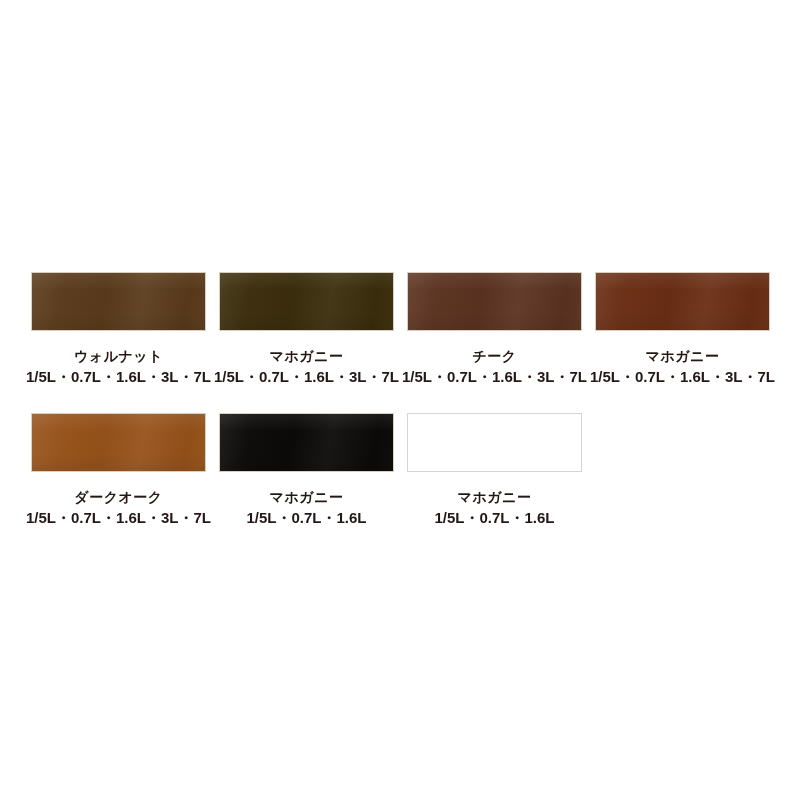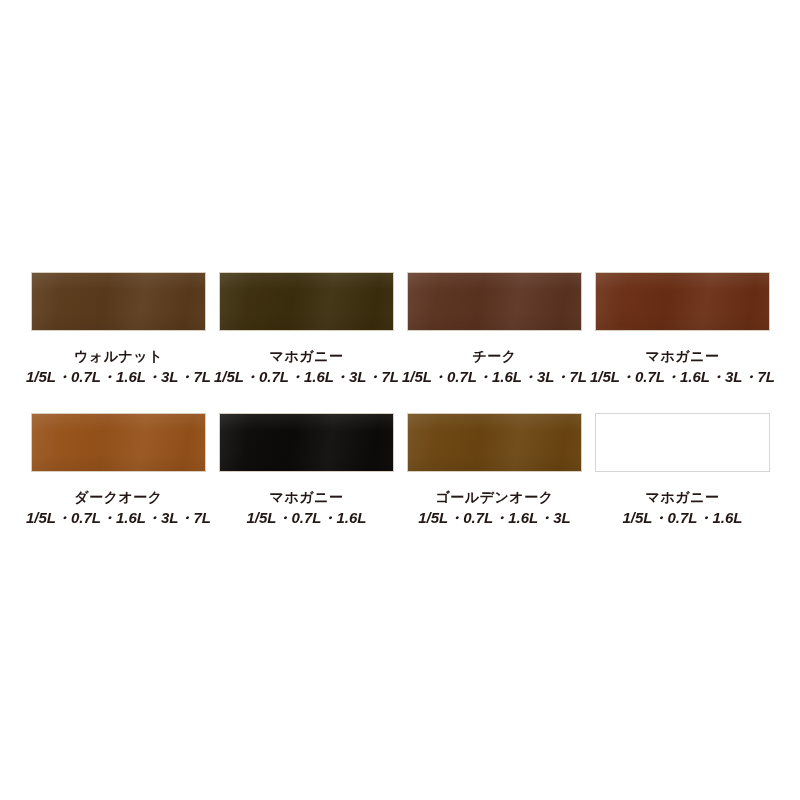--- a/index.html
+++ b/index.html
@@ -112,21 +112,20 @@
 
   .swatch-sizes {
     margin-top: 5px;
     font-size: 15px;
     font-weight: bold;
     line-height: 1.1;
     letter-spacing: 0px;
     text-align: center;
     color: #231815;
     white-space: nowrap;
-    font-style: italic;
   }
 </style>
 </head>
 <body style="background-color: rgb(255, 255, 255); color: rgb(35, 24, 21);">
 
 <div class="chart">
   <div class="rows">
 
     <div class="swatch-row">
       <div class="swatch-cell">
@@ -178,28 +177,20 @@
 
       <div class="swatch-cell">
         <div class="swatch-chip" style="background-color: rgb(12, 10, 8);">
           <span class="sheen"></span>
           <span class="sheen-v"></span>
         </div>
         <div class="swatch-name">マホガニー</div>
         <div class="swatch-sizes">1/5L・0.7L・1.6L</div>
       </div>
 
-      <div class="swatch-cell">
-        <div class="swatch-chip" style="background-color: rgb(107, 69, 17);">
-          <span class="sheen"></span>
-          <span class="sheen-v"></span>
-        </div>
-        <div class="swatch-name">ゴールデンオーク</div>
-        <div class="swatch-sizes">1/5L・0.7L・1.6L・3L</div>
-      </div>
 
       <div class="swatch-cell">
         <div class="swatch-chip is-white" style="background-color: rgb(255, 255, 255);">
           <span class="sheen"></span>
           <span class="sheen-v"></span>
         </div>
         <div class="swatch-name">マホガニー</div>
         <div class="swatch-sizes">1/5L・0.7L・1.6L</div>
       </div>
     </div>

